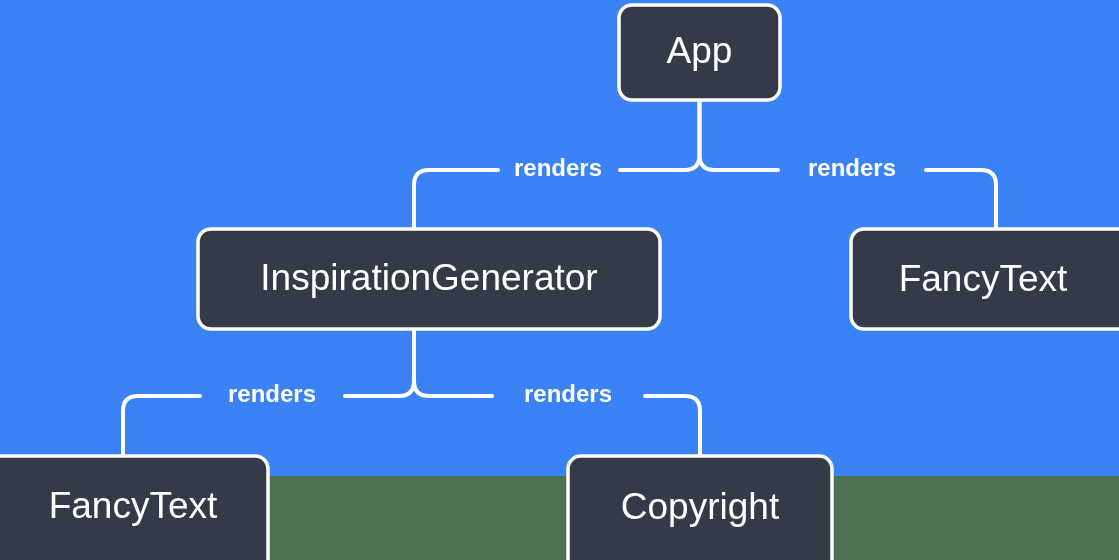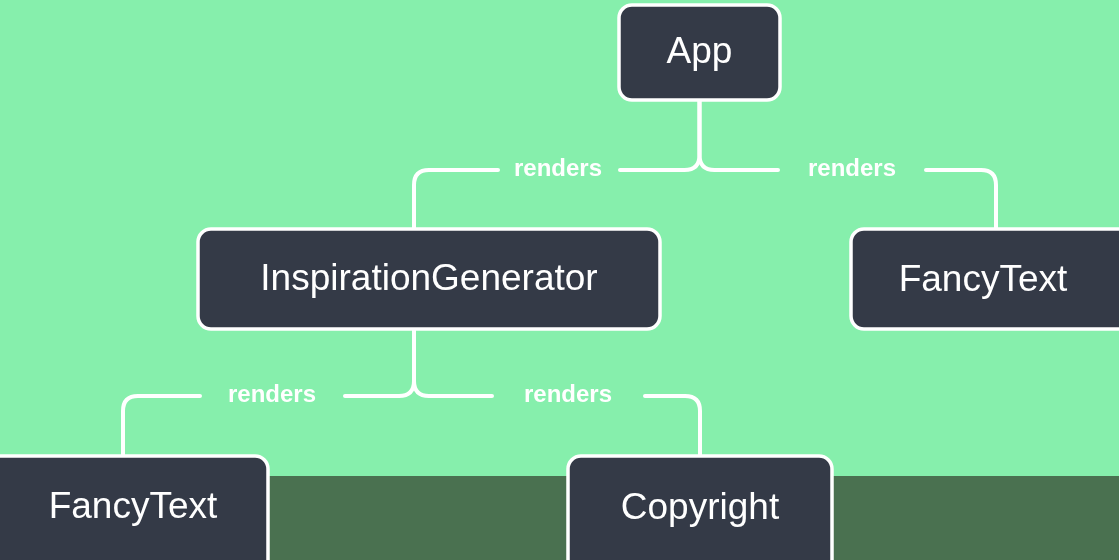--- a/index.html
+++ b/index.html
@@ -11,21 +11,21 @@
     width: 1119px;
     height: 560px;
     overflow: hidden;
     background: #4a7150;
     font-family: "Liberation Sans", sans-serif;
   }
   #diagram-root {
     position: relative;
     width: 1119px;
     height: 476px;
-    background: #86efac;
+    background: #3b82f6;
   }
   svg.diagram-svg {
     position: absolute;
     top: 0;
     left: 0;
     width: 1119px;
     height: 560px;
     display: block;
   }
   .edge-path {

